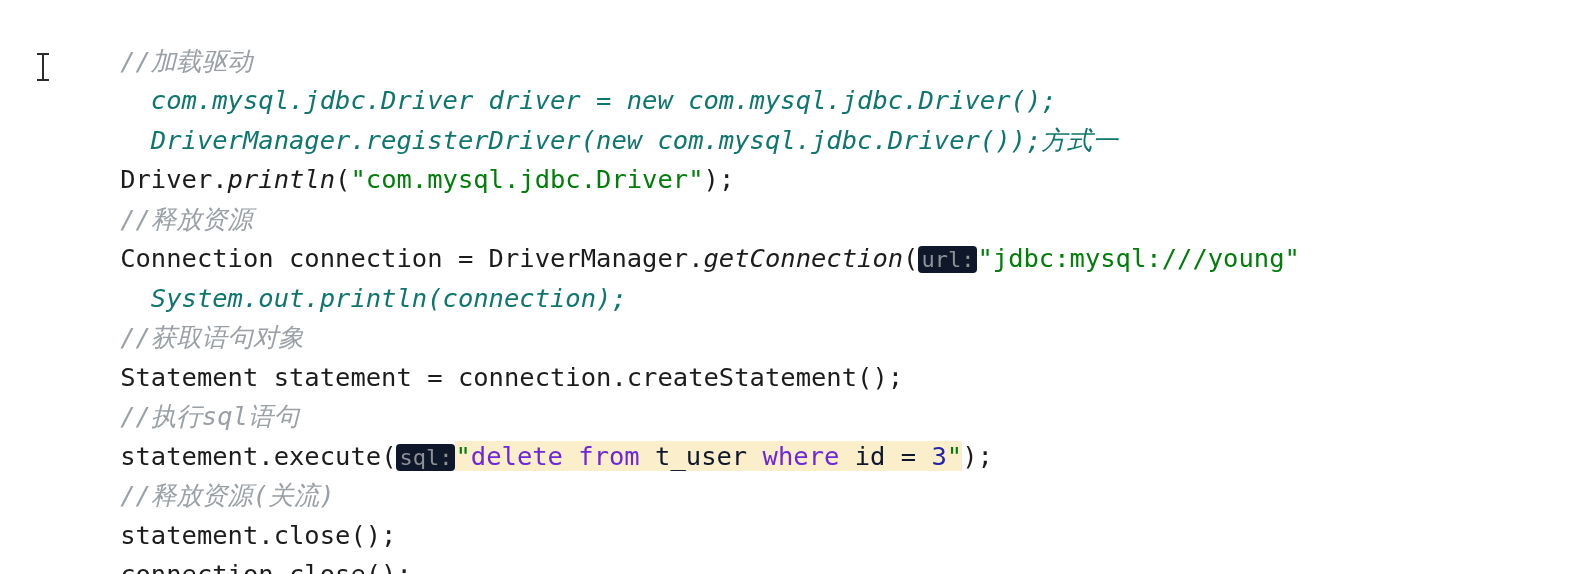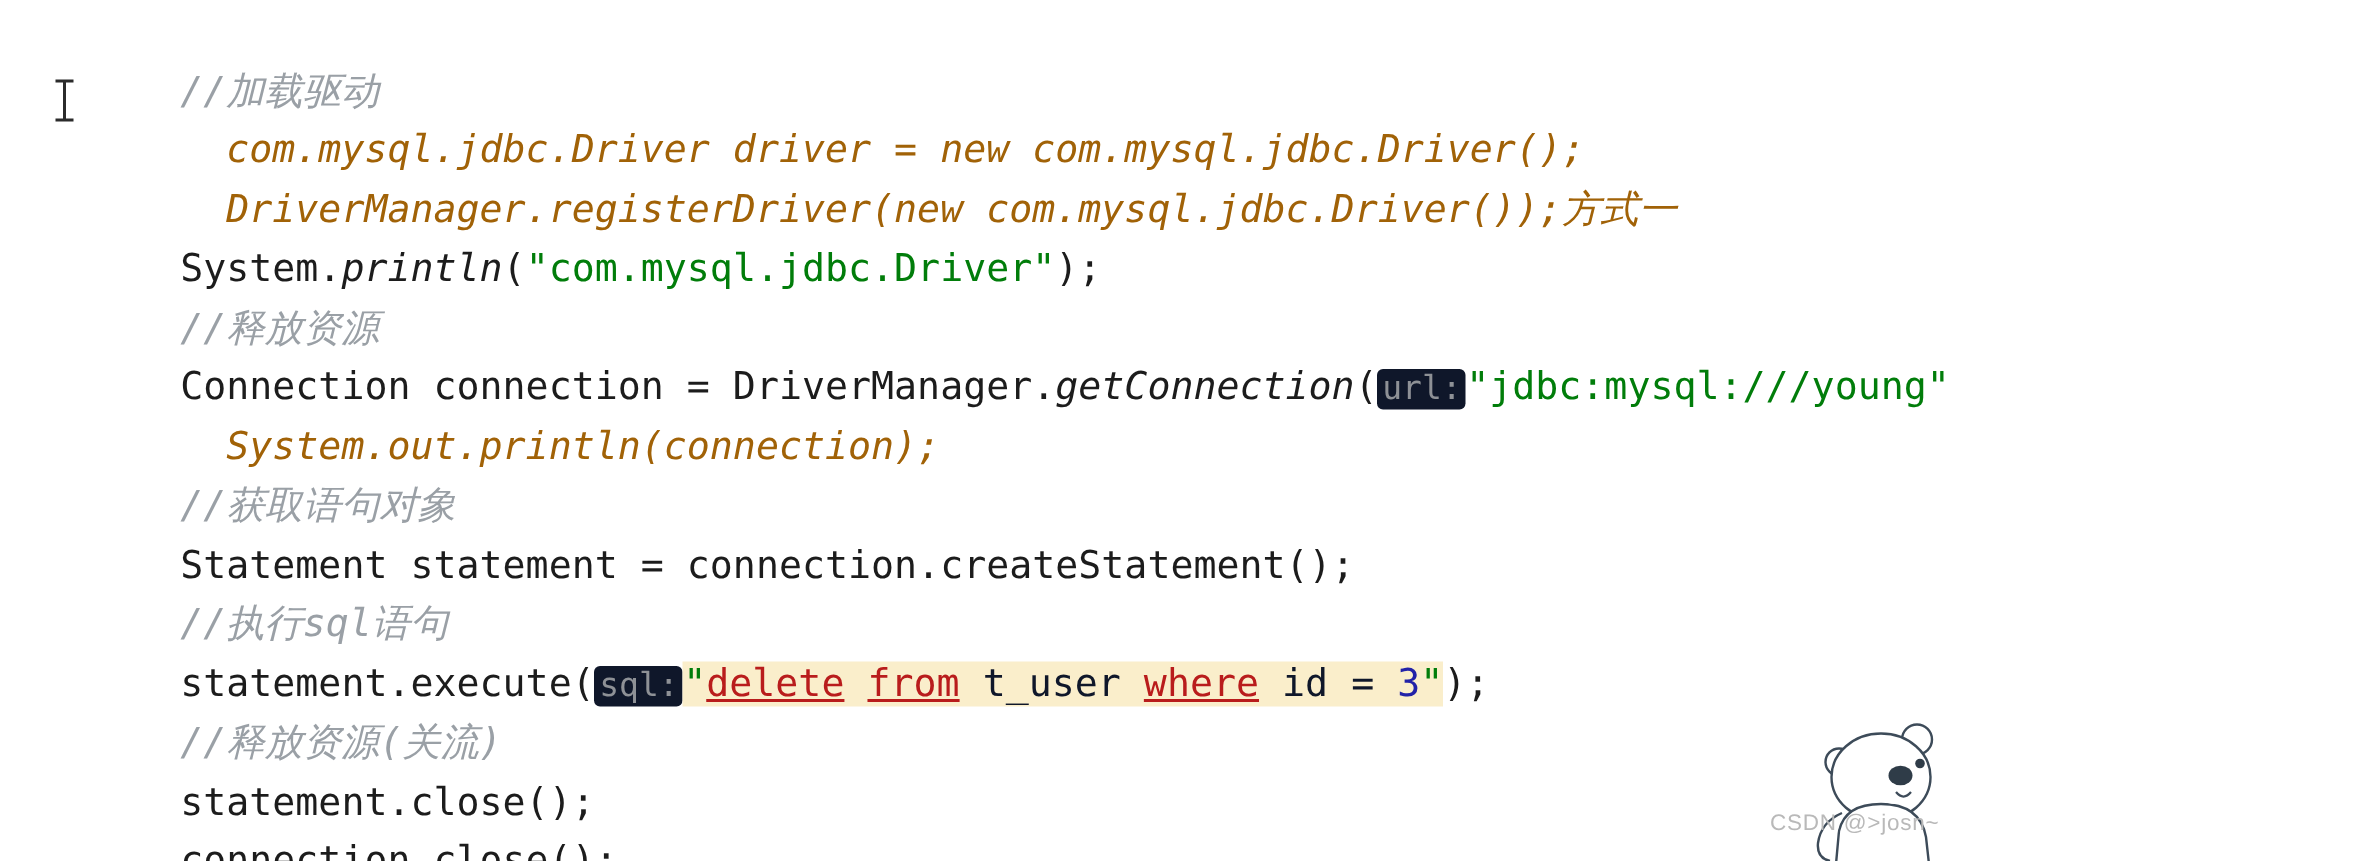--- a/index.html
+++ b/index.html
@@ -28,35 +28,35 @@
   }
   .line {
     height: 39.5px;
     line-height: 39.5px;
     white-space: pre;
     padding-left: 28px;
     letter-spacing: 0px;
   }
   
   .cmt      { color: #9aa0a6; font-style: italic; }
-  .cmt-code { color: #a16207; font-style: italic; }
+  .cmt-code { color: #0f766e; font-style: italic; }
   .plain    { color: #1c1c1c; }
   .str      { color: #017d0a; }
   .method   { color: #1c1c1c; font-style: italic; }
   .hint {
     color: #8e9196;
     background: #0f172a;
     border-radius: 4px;
     padding: 1px 3px;
     font-size: 22px;
   }
   .sql-hl {
     background: #faeecb;
   }
-  .sql-kw  { color: #b91c1c; text-decoration: underline; }
+  .sql-kw  { color: #6d28d9; }
   .sql-id  { color: #0f172a; }
   .sql-num { color: #2222a8; }
   .sql-q   { color: #017d0a; }
 
   
   #mouse-cursor {
     position: absolute;
     left: 36px;
     top: 52px;
     width: 13px;
@@ -113,21 +113,21 @@
 
     <div class="line">
       <span class="cmt-code">  com.mysql.jdbc.Driver driver = new com.mysql.jdbc.Driver();</span>
     </div>
 
     <div class="line">
       <span class="cmt-code">  DriverManager.registerDriver(new com.mysql.jdbc.Driver());方式一</span>
     </div>
 
     <div class="line">
-      <span class="plain">System.</span><span class="method">println</span><span class="plain">(</span><span class="str">"com.mysql.jdbc.Driver"</span><span class="plain">);</span>
+      <span class="plain">Driver.</span><span class="method">println</span><span class="plain">(</span><span class="str">"com.mysql.jdbc.Driver"</span><span class="plain">);</span>
     </div>
 
     <div class="line">
       <span class="cmt">//释放资源</span>
     </div>
 
     <div class="line">
       <span class="plain">Connection connection = DriverManager.</span><span class="method">getConnection</span><span class="plain">(</span><span class="hint">url:</span><span class="str">"jdbc:mysql:///young"</span><span class="plain">,</span><span class="plain"> </span><span class="hint">user:</span><span class="str">"root"</span><span class="plain">,</span><span class="plain"> </span><span class="hint">passwor</span>
     </div>
 
@@ -164,39 +164,14 @@
     </div>
 
   </div>
 
   <div id="mouse-cursor">
     <div class="bar-top"></div>
     <div class="stem"></div>
     <div class="bar-bot"></div>
   </div>
 
-  <div id="watermark">
-    <svg width="128" height="112" viewBox="0 0 128 112" xmlns="http://www.w3.org/2000/svg">
-      <g fill="#ffffff" stroke="#3d4b59" stroke-width="1.6">
-
-        <ellipse cx="58" cy="46" rx="9" ry="9"></ellipse>
-
-        <ellipse cx="110" cy="31" rx="10" ry="10"></ellipse>
-
-        <ellipse cx="86" cy="56" rx="33" ry="29"></ellipse>
-
-        <path d="M58 92 q4 -18 28 -18 q26 0 30 22 l2 18 H56 Z"></path>
-
-        <path d="M60 80 q-14 6 -16 20 q-1 10 8 12"></path>
-      </g>
-
-      <ellipse cx="96" cy="62" rx="16" ry="12" fill="#ffffff" stroke="none"></ellipse>
-
-      <ellipse cx="99" cy="55" rx="8" ry="6.5" fill="#2f3c48"></ellipse>
-
-      <circle cx="112" cy="47" r="3.2" fill="#2f3c48"></circle>
-
-      <path d="M96 66 q5 6 10 0" fill="none" stroke="#3d4b59" stroke-width="1.5"></path>
-    </svg>
-    <div id="watermark-text">CSDN @&gt;josn~</div>
-  </div>
 
 </div>
 
 </body></html>

